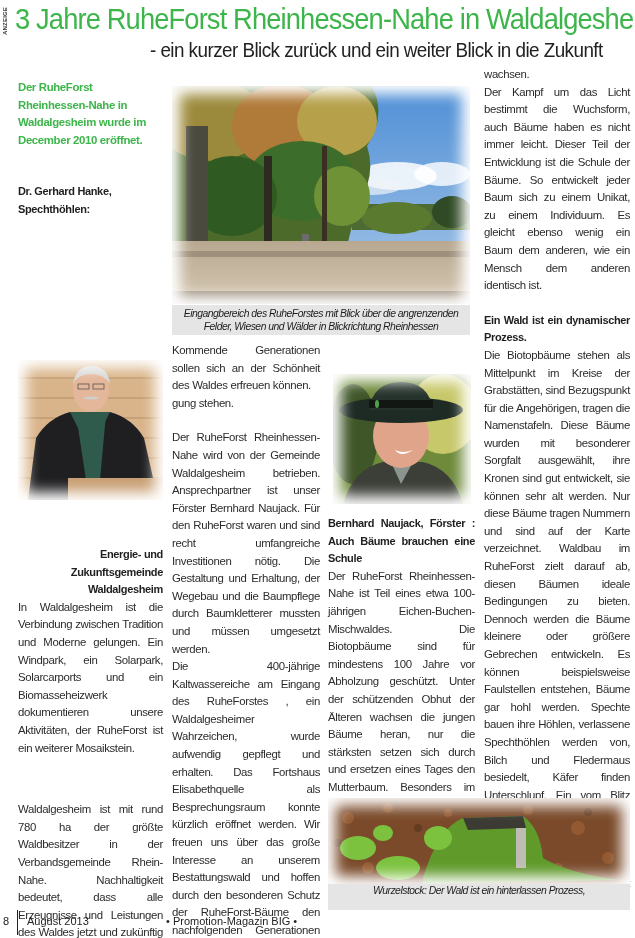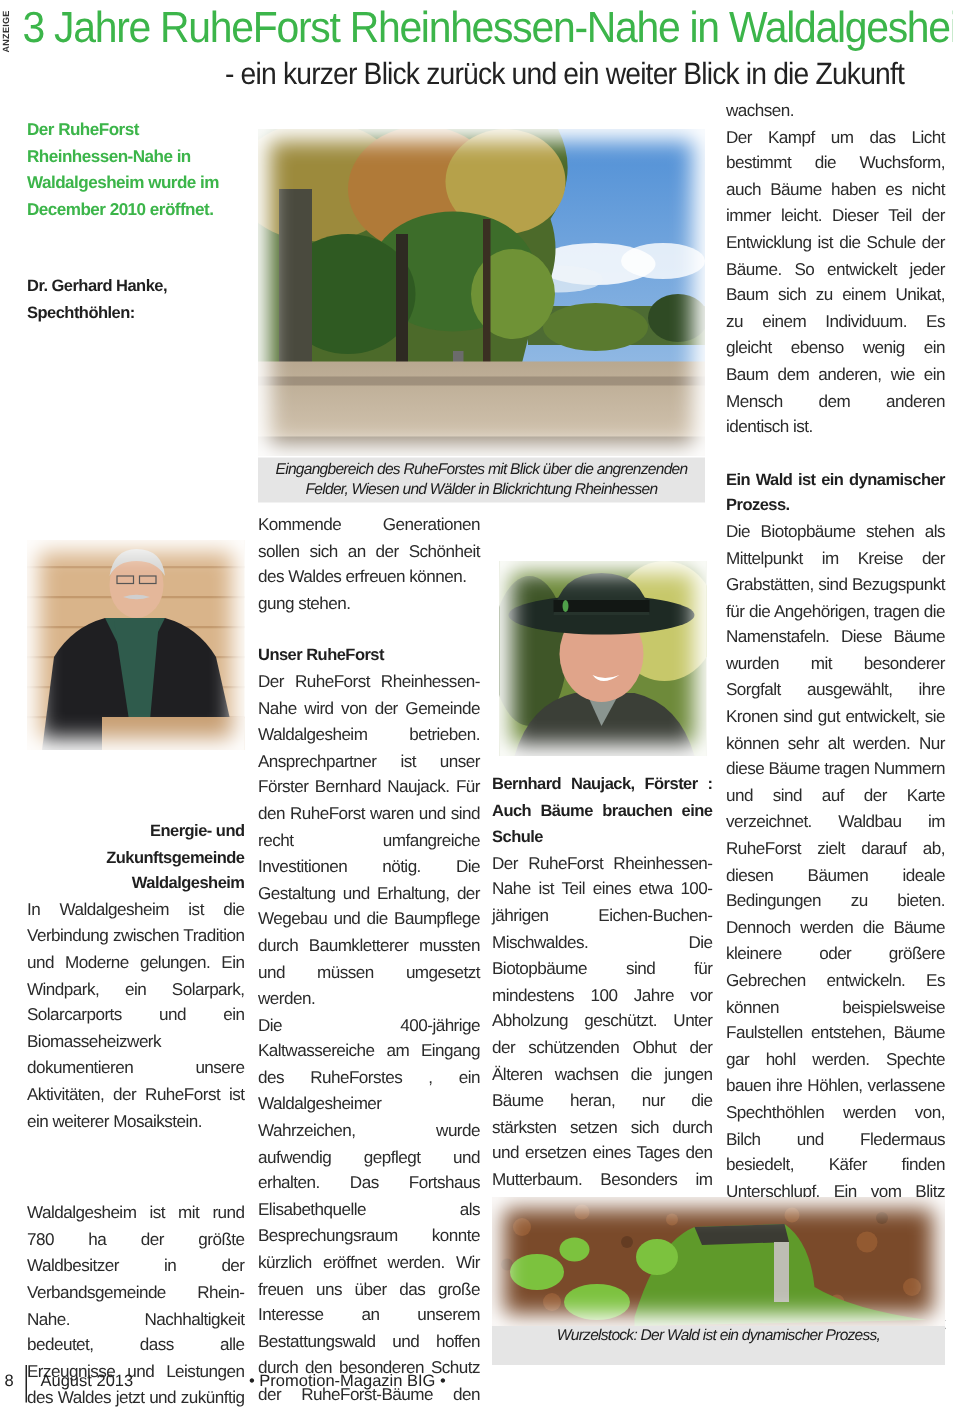--- a/index.html
+++ b/index.html
@@ -112,21 +112,20 @@
     <rect x="0" y="165" width="298" height="6" fill="#7f7262" opacity="0.5"></rect>
     <rect x="0" y="205" width="298" height="13" fill="#5f5548" opacity="0.45"></rect>
   </svg>
 </div>
 <div class="caption" style="left:172px; top:305px; width:298px; height:30px; padding:2px 6px;">Eingangbereich des RuheForstes mit Blick über die angrenzenden Felder, Wiesen und Wälder in Blickrichtung Rheinhessen</div>
 
 <div class="col" style="left:172px; top:342px; width:148px;">
   <p>Kommende Generationen sollen sich an der Schönheit des Waldes erfreuen können.</p>
   <p>gung stehen.</p>
   <div class="gap"></div>
-  <p class="h">Unser RuheForst</p>
   <p>Der RuheForst Rheinhessen-Nahe wird von der Gemeinde Waldalgesheim betrieben. Ansprechpartner ist unser Förster Bernhard Naujack. Für den RuheForst waren und sind recht umfangreiche Investitionen nötig. Die Gestaltung und Erhaltung, der Wegebau und die Baumpflege durch Baumkletterer mussten und müssen umgesetzt werden.</p>
   <p>Die 400-jährige Kaltwassereiche am Eingang des RuheForstes , ein Waldalgesheimer Wahrzeichen, wurde aufwendig gepflegt und erhalten. Das Fortshaus Elisabethquelle als Besprechungsraum konnte kürzlich eröffnet werden. Wir freuen uns über das große Interesse an unserem Bestattungswald und hoffen durch den besonderen Schutz der RuheForst-Bäume den nachfolgenden Generationen etwas Besonderes zu hinterlassen.</p>
 </div>
 
 <div class="photo vignette" style="left:333px; top:374px; width:138px; height:130px;">
   <svg width="138" height="130" viewBox="0 0 138 130">
     <rect width="138" height="130" fill="#6e8a3a"></rect>
     <ellipse cx="110" cy="40" rx="35" ry="40" fill="#c7c86a"></ellipse>
     <ellipse cx="20" cy="60" rx="25" ry="50" fill="#3f5628"></ellipse>
     <path d="M10 130 Q20 95 50 88 L90 88 Q120 95 130 130 Z" fill="#3b3f37"></path>
@@ -176,21 +175,21 @@
     <rect x="188" y="30" width="10" height="40" fill="#bdbdb3"></rect>
     <g fill="#7cc23e">
       <ellipse cx="30" cy="50" rx="18" ry="12"></ellipse>
         <ellipse cx="70" cy="70" rx="22" ry="12"></ellipse>
       <ellipse cx="110" cy="40" rx="14" ry="12"></ellipse>
         <ellipse cx="55" cy="35" rx="10" ry="8"></ellipse>
     </g>
   </svg>
 </div>
 <div class="caption" style="left:328px; top:884px; width:302px; height:26px; padding:0 4px;">
-  <div>Wurzelstock: Der Wald ist ein dynamischer Prozess,</div>
+  <div>Wurzelstock: Der Wald ist ein hinterlassen Prozess,</div>
 </div>
 
 <div class="footer">
   <span class="pg">8</span>
   <span class="bar"></span>
   <span class="date">August 2013</span>
   <span class="mag">• Promotion-Magazin BIG •</span>
 </div>
 
 </body></html>

